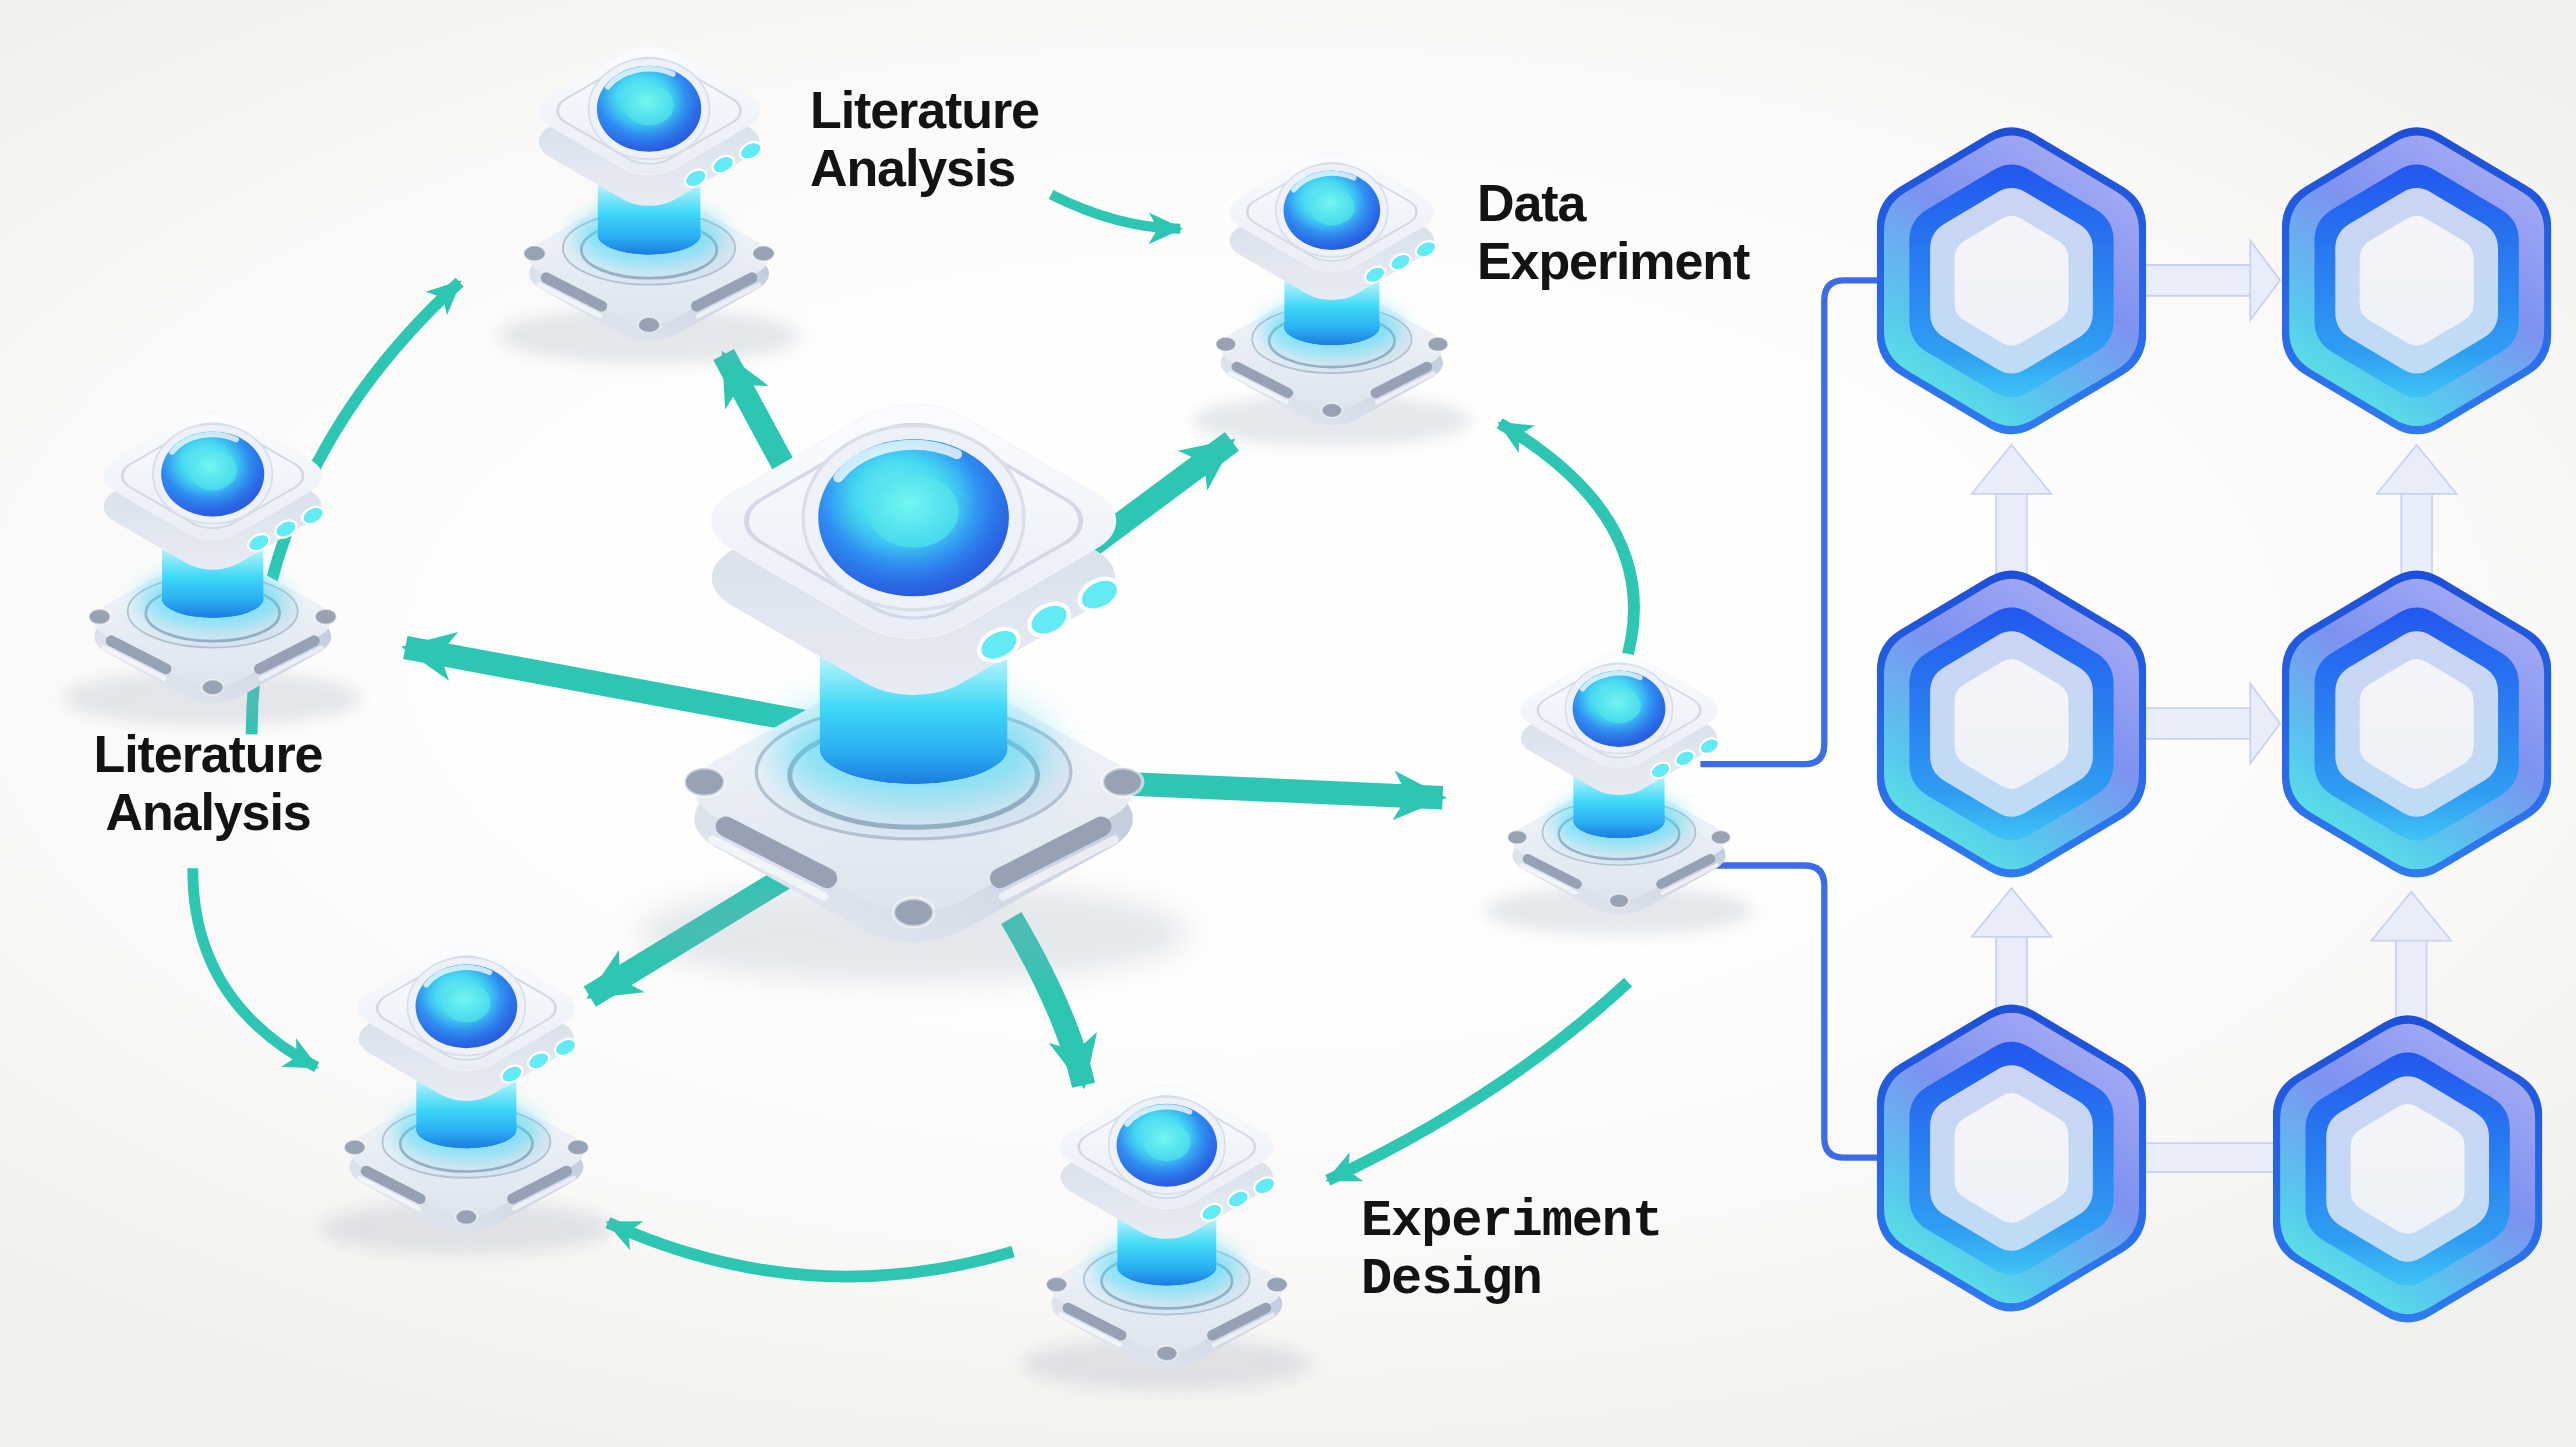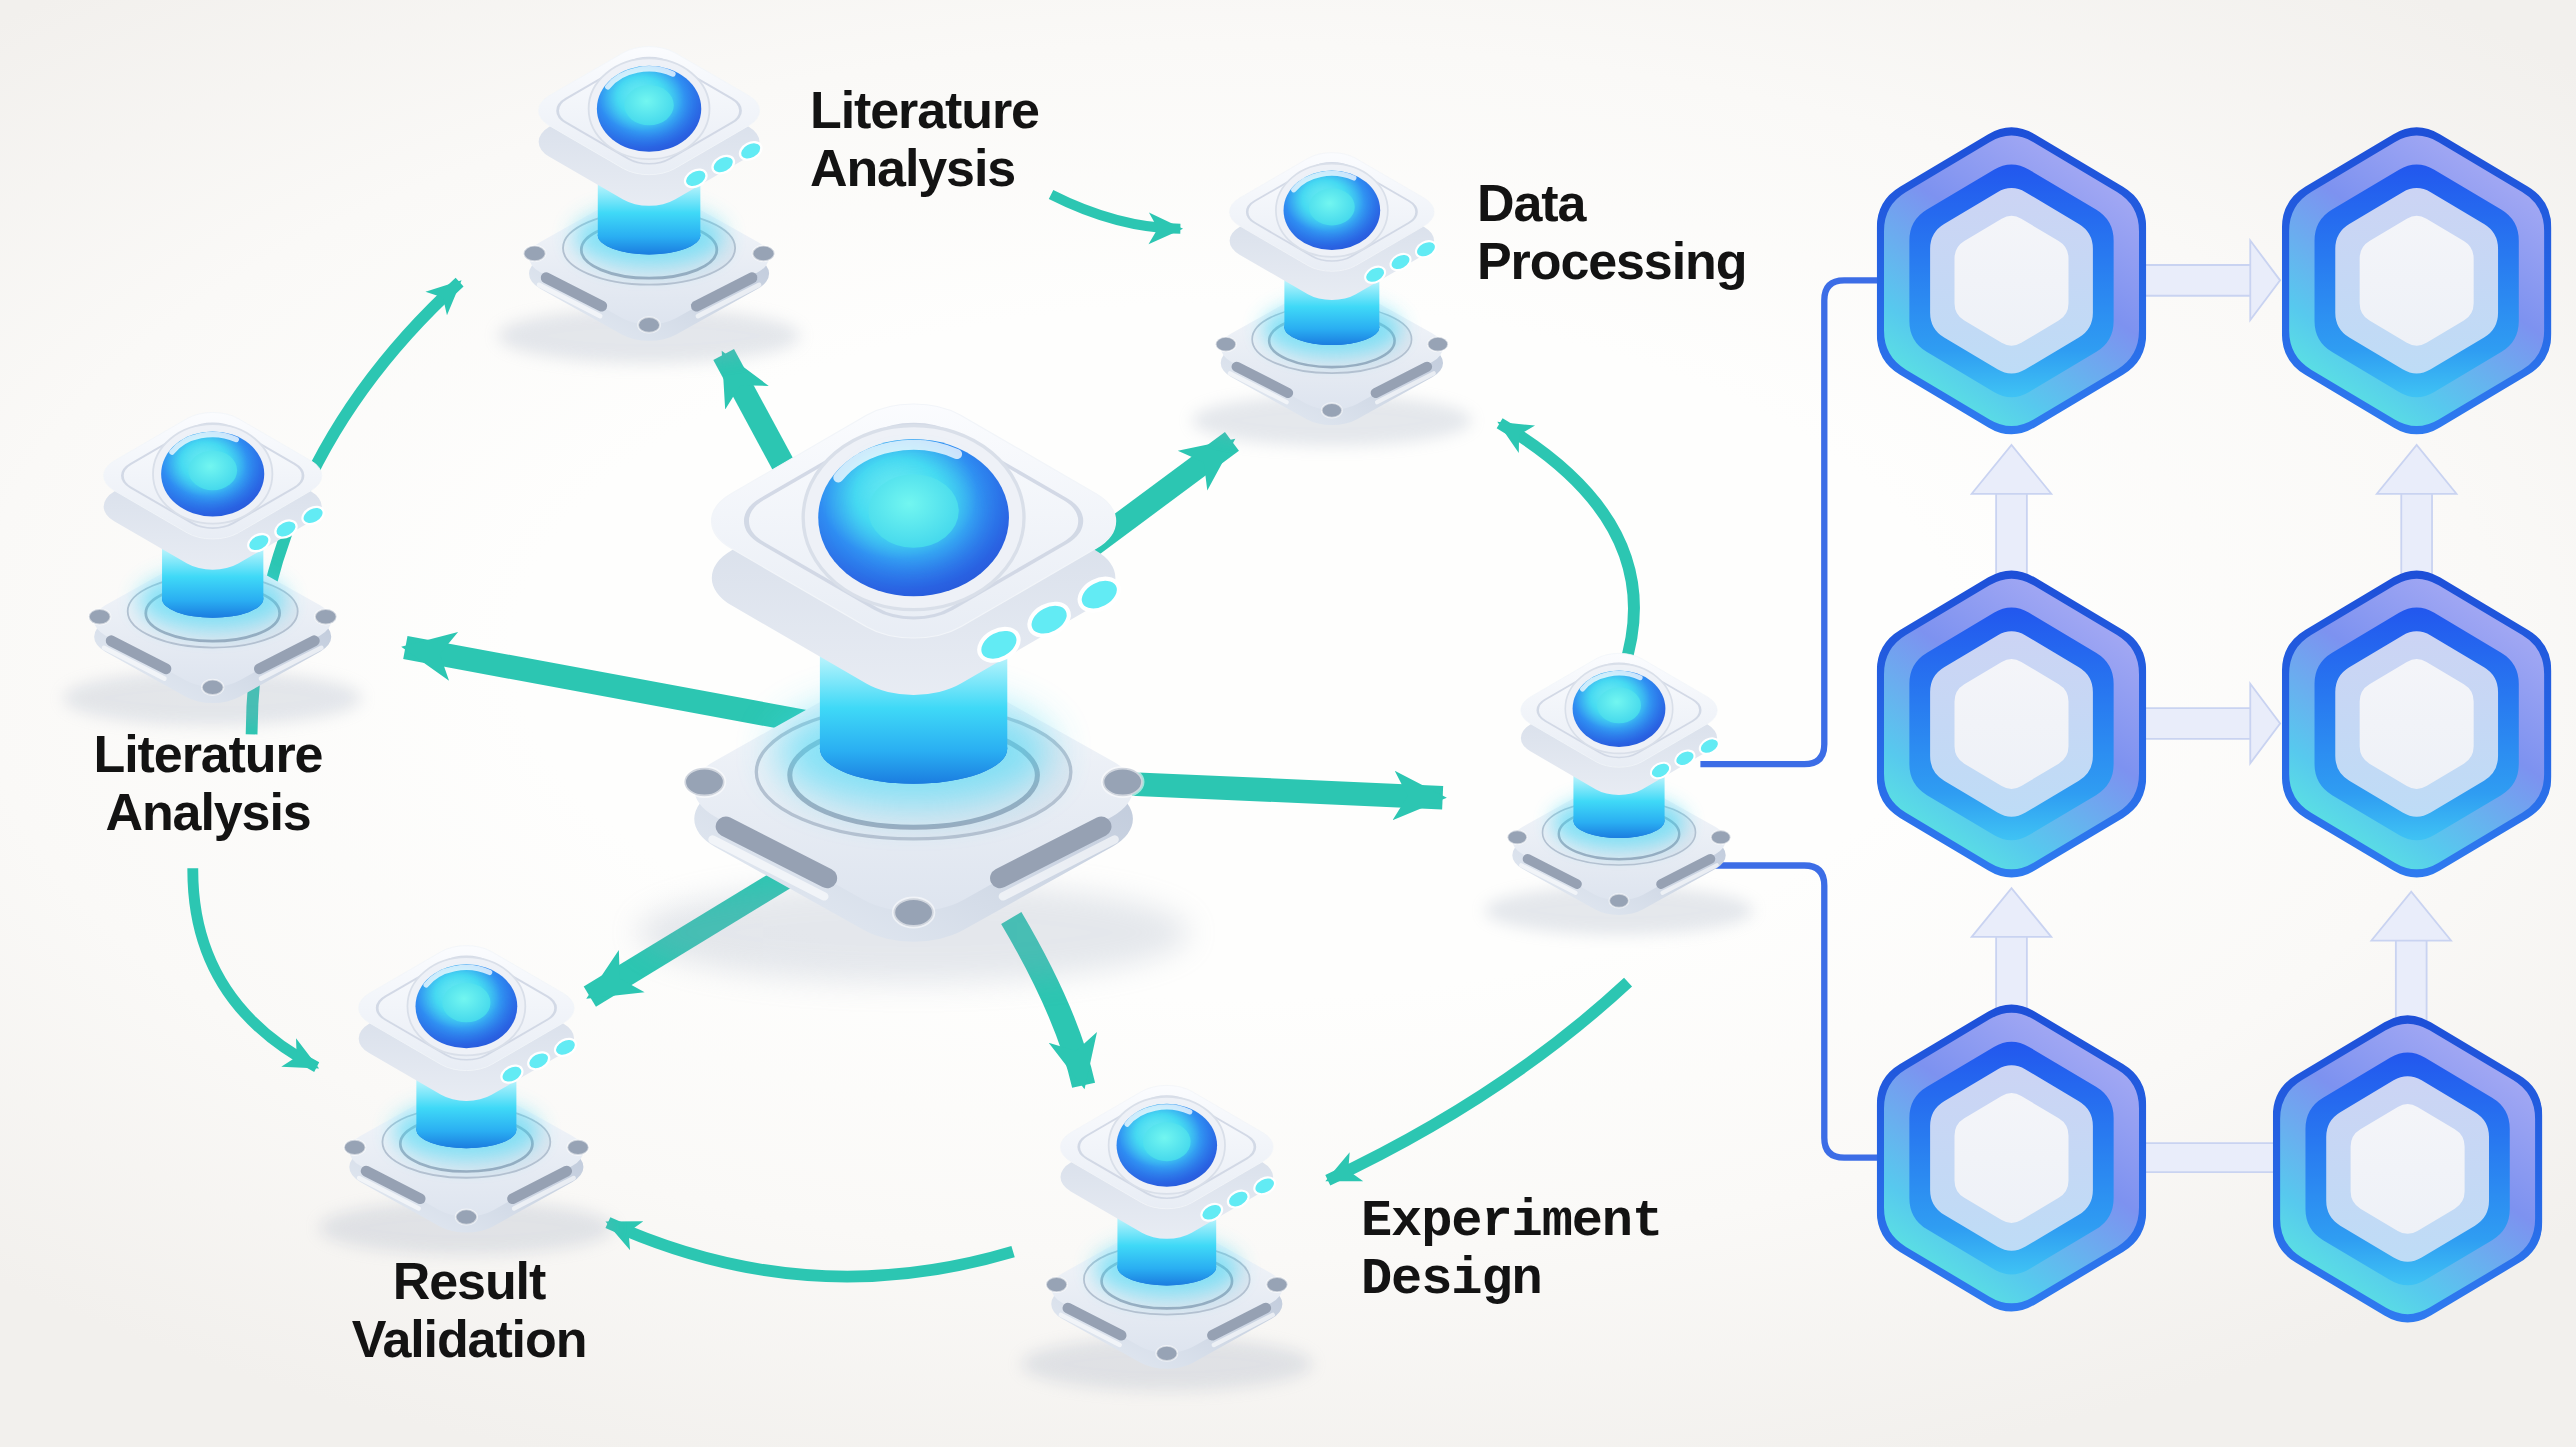--- a/index.html
+++ b/index.html
@@ -206,22 +206,20 @@
     <use href="#hexagon" x="2075" y="623" width="298" height="355"></use>
     <use href="#hexagon" x="2523" y="623" width="298" height="355"></use>
     <use href="#hexagon" x="2075" y="1103" width="298" height="355"></use>
     <use href="#hexagon" x="2513" y="1115" width="298" height="355"></use>
   </g>
 </svg>
 
 <div class="label" style="left:810px;top:81px;">Literature
 Analysis</div>
 <div class="label" style="left:1477px;top:174px;">Data
-Processing</div>
+Experiment</div>
 <div class="label center" style="left:86px;top:725px;width:244px;">Literature
 Analysis</div>
-<div class="label center" style="left:346px;top:1252px;width:246px;">Result
-Validation</div>
 <div class="label" style="left:1361px;top:1193px;font-family:Liberation Mono, monospace;">Experiment
 Design</div>
 
 </div>
 
 
 </body></html>

